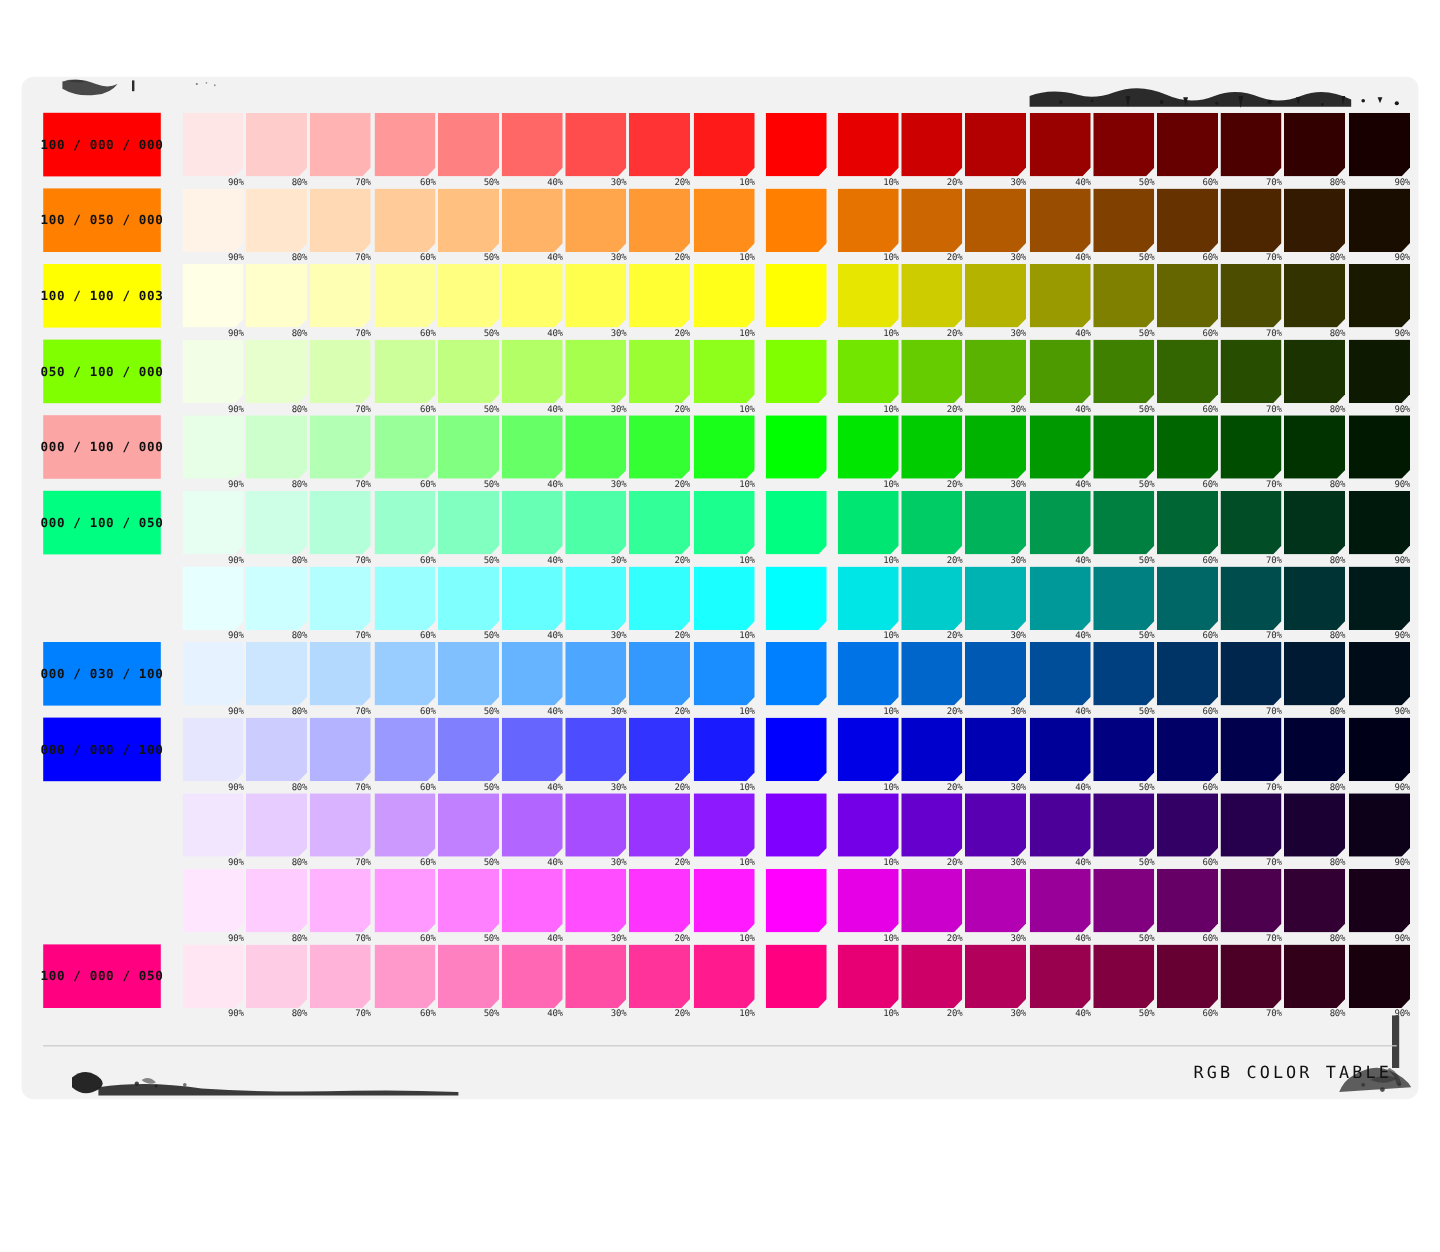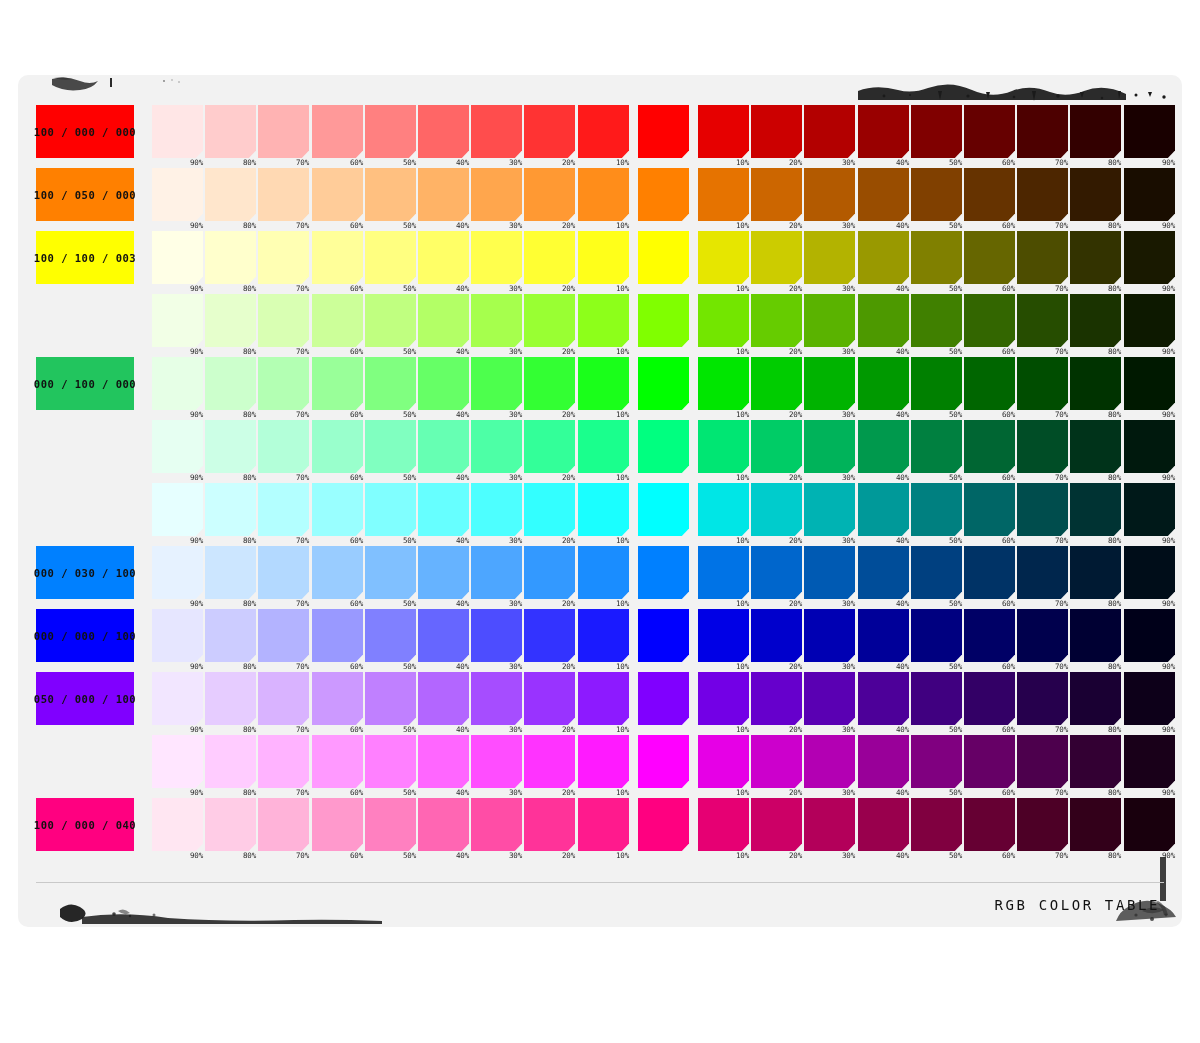--- a/index.html
+++ b/index.html
@@ -12,21 +12,21 @@
     height: 1043px;
     font-family: "DejaVu Sans Mono", monospace;
     overflow: hidden;
     position: relative;
   }
 
   
   #card {
     position: absolute;
     left: 18px;
-    top: 75px;
+    top: 64px;
     width: 1164px;
     height: 852px;
     background: #f2f2f2;
     border-radius: 10px;
     box-sizing: border-box;
     overflow: hidden;
   }
 
   
   .grunge {
@@ -425,20 +425,23 @@
             <div class="chip" style="background: rgb(51, 51, 0);"></div>
             <div class="pct">80%</div>
           </div>
           <div class="cell" style="left: 972px;">
             <div class="chip" style="background: rgb(25, 25, 0);"></div>
             <div class="pct">90%</div>
           </div>
         </div>
       </div>
       <div class="row">
+        <div class="label-chip" style="background: rgb(128, 255, 0);">
+          <span class="label-chip-text">050 / 100 / 000</span>
+        </div>
         <div class="strip">
           <div class="cell" style="left: 0px;">
             <div class="chip" style="background: rgb(242, 255, 230);"></div>
             <div class="pct">90%</div>
           </div>
           <div class="cell" style="left: 53px;">
             <div class="chip" style="background: rgb(230, 255, 204);"></div>
             <div class="pct">80%</div>
           </div>
           <div class="cell" style="left: 106px;">
@@ -504,21 +507,21 @@
             <div class="chip" style="background: rgb(26, 51, 0);"></div>
             <div class="pct">80%</div>
           </div>
           <div class="cell" style="left: 972px;">
             <div class="chip" style="background: rgb(13, 25, 0);"></div>
             <div class="pct">90%</div>
           </div>
         </div>
       </div>
       <div class="row">
-        <div class="label-chip" style="background: #22c55e;">
+        <div class="label-chip" style="background: #fca5a5;">
           <span class="label-chip-text">000 / 100 / 000</span>
         </div>
         <div class="strip">
           <div class="cell" style="left: 0px;">
             <div class="chip" style="background: rgb(230, 255, 230);"></div>
             <div class="pct">90%</div>
           </div>
           <div class="cell" style="left: 53px;">
             <div class="chip" style="background: rgb(204, 255, 204);"></div>
             <div class="pct">80%</div>
@@ -586,20 +589,23 @@
             <div class="chip" style="background: rgb(0, 51, 0);"></div>
             <div class="pct">80%</div>
           </div>
           <div class="cell" style="left: 972px;">
             <div class="chip" style="background: rgb(0, 25, 0);"></div>
             <div class="pct">90%</div>
           </div>
         </div>
       </div>
       <div class="row">
+        <div class="label-chip" style="background: rgb(0, 255, 128);">
+          <span class="label-chip-text">000 / 100 / 050</span>
+        </div>
         <div class="strip">
           <div class="cell" style="left: 0px;">
             <div class="chip" style="background: rgb(230, 255, 242);"></div>
             <div class="pct">90%</div>
           </div>
           <div class="cell" style="left: 53px;">
             <div class="chip" style="background: rgb(204, 255, 230);"></div>
             <div class="pct">80%</div>
           </div>
           <div class="cell" style="left: 106px;">
@@ -908,23 +914,20 @@
             <div class="chip" style="background: rgb(0, 0, 51);"></div>
             <div class="pct">80%</div>
           </div>
           <div class="cell" style="left: 972px;">
             <div class="chip" style="background: rgb(0, 0, 25);"></div>
             <div class="pct">90%</div>
           </div>
         </div>
       </div>
       <div class="row">
-        <div class="label-chip" style="background: rgb(128, 0, 255);">
-          <span class="label-chip-text">050 / 000 / 100</span>
-        </div>
         <div class="strip">
           <div class="cell" style="left: 0px;">
             <div class="chip" style="background: rgb(242, 230, 255);"></div>
             <div class="pct">90%</div>
           </div>
           <div class="cell" style="left: 53px;">
             <div class="chip" style="background: rgb(230, 204, 255);"></div>
             <div class="pct">80%</div>
           </div>
           <div class="cell" style="left: 106px;">
@@ -1070,21 +1073,21 @@
             <div class="pct">80%</div>
           </div>
           <div class="cell" style="left: 972px;">
             <div class="chip" style="background: rgb(25, 0, 25);"></div>
             <div class="pct">90%</div>
           </div>
         </div>
       </div>
       <div class="row">
         <div class="label-chip" style="background: rgb(255, 0, 128);">
-          <span class="label-chip-text">100 / 000 / 040</span>
+          <span class="label-chip-text">100 / 000 / 050</span>
         </div>
         <div class="strip">
           <div class="cell" style="left: 0px;">
             <div class="chip" style="background: rgb(255, 230, 242);"></div>
             <div class="pct">90%</div>
           </div>
           <div class="cell" style="left: 53px;">
             <div class="chip" style="background: rgb(255, 204, 230);"></div>
             <div class="pct">80%</div>
           </div>

